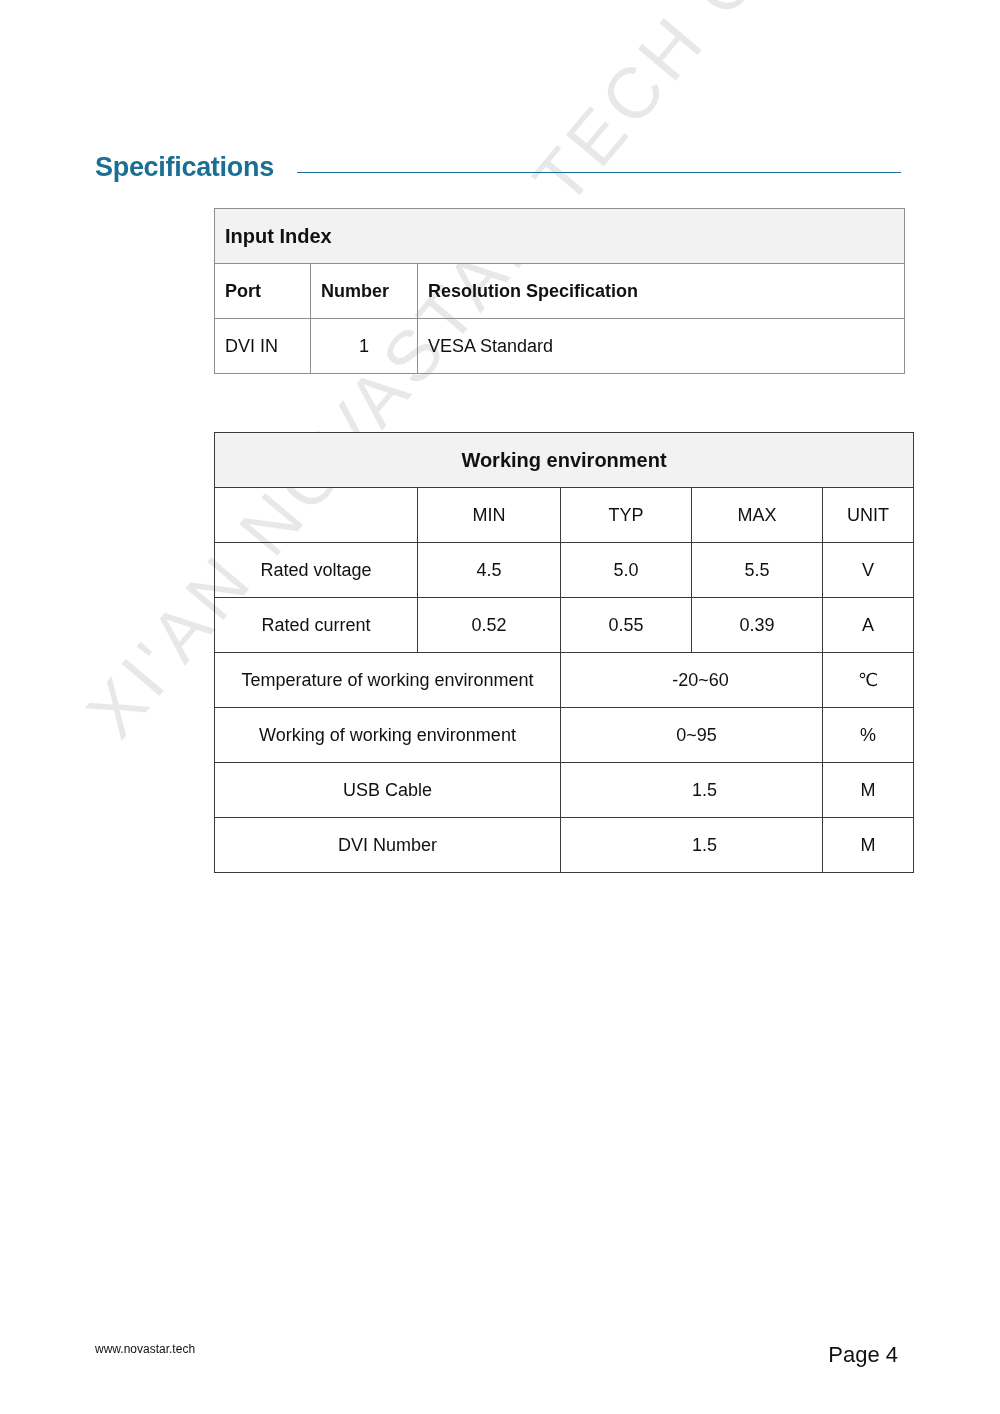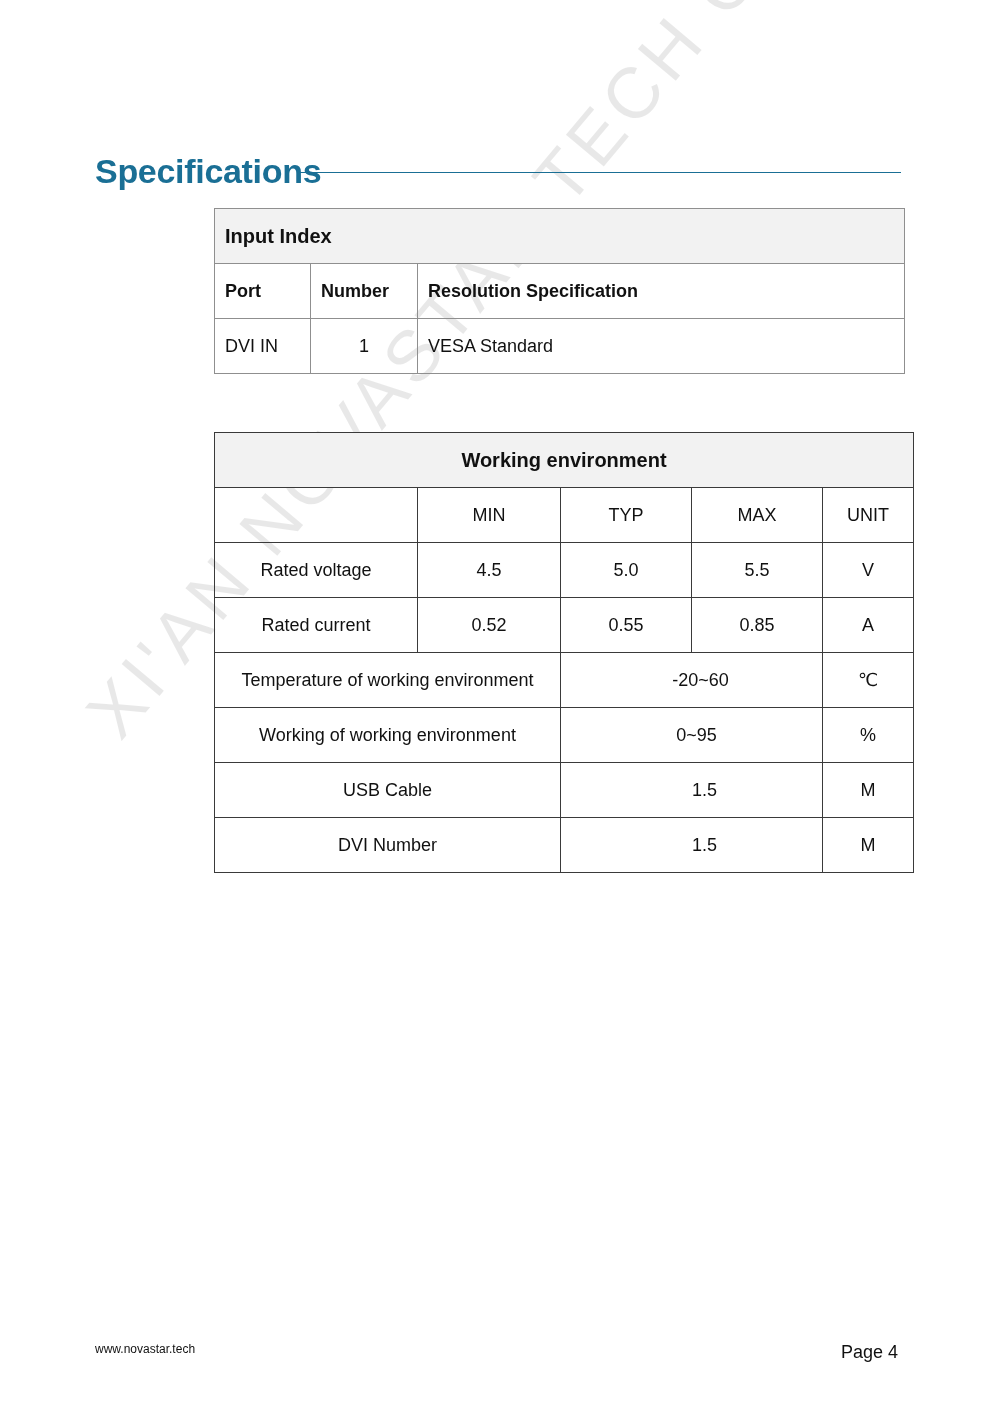--- a/index.html
+++ b/index.html
@@ -1,36 +1,36 @@
 <!DOCTYPE html>
 <html><head>
 <meta charset="utf-8">
 <style>
   html, body { margin:0; padding:0; background:#ffffff; }
   body { width:1000px; height:1414px; position:relative; overflow:hidden;
          font-family:"Liberation Sans", "DejaVu Sans", sans-serif; color:#111; }
-  .heading { position:absolute; left:95px; top:152px; font-size:34px; font-weight:bold;
+  .heading { position:absolute; left:95px; top:152px; font-size:27px; font-weight:bold;
              color:#1a6f95; letter-spacing:-0.3px; }
   .heading-rule { position:absolute; left:297px; top:172px; width:604px; height:0;
                   border-top:1.5px solid #1a6f95; }
   table { border-collapse:collapse; position:absolute; font-size:18px; }
   td { border:1px solid #8a8a8a; padding:0 10px; height:55px; box-sizing:border-box; }
   .title-cell { background:#f2f2f2; font-weight:bold; font-size:20px;margin-top:34px; }
   .bold { font-weight:bold; }
   .center { text-align:center; }
   #t1 { left:214px; top:208px; width:691px; }
   #t1 td { border-color:#8f8f8f; }
   #t2 { left:214px; top:432px; width:700px; }
   #t2 td { border-color:#3a3a3a;text-align:center; }
   #t2 td.lgt { border-left-color:#9a9a9a; }
   .watermark { position:absolute; left:70px; top:700px; font-size:72px; color:rgba(0,0,0,0.09);
                transform:rotate(-50deg); transform-origin:left top; white-space:nowrap;
                letter-spacing:6px; pointer-events:none; font-weight:300; }
   .footer-left { position:absolute; left:95px; top:1342px; font-size:12px; }
-  .footer-right { position:absolute; right:102px; top:1342px; font-size:18px; }
+  .footer-right { position:absolute; right:102px; top:1342px; font-size:22px; }
 </style>
 </head>
 <body>
 
 <div class="watermark">XI'AN NOVASTAR TECH CO., LTD</div>
 
 <div class="heading">Specifications</div>
 <div class="heading-rule"></div>
 
 <table id="t1">
@@ -79,21 +79,21 @@
     <td>Rated voltage</td>
     <td class="center">4.5</td>
     <td class="center lgt">5.0</td>
     <td class="center lgt">5.5</td>
     <td>V</td>
   </tr>
   <tr>
     <td>Rated current</td>
     <td class="center">0.52</td>
     <td class="center lgt">0.55</td>
-    <td class="center lgt">0.85</td>
+    <td class="center lgt">0.39</td>
     <td>A</td>
   </tr>
   <tr>
     <td colspan="2">Temperature of working environment</td>
     <td colspan="2" class="lgt" style="padding-left:28px">-20~60</td>
     <td>℃</td>
   </tr>
   <tr>
     <td colspan="2">Working of working environment</td>
     <td colspan="2" class="lgt" style="padding-left:20px">  0~95</td>

